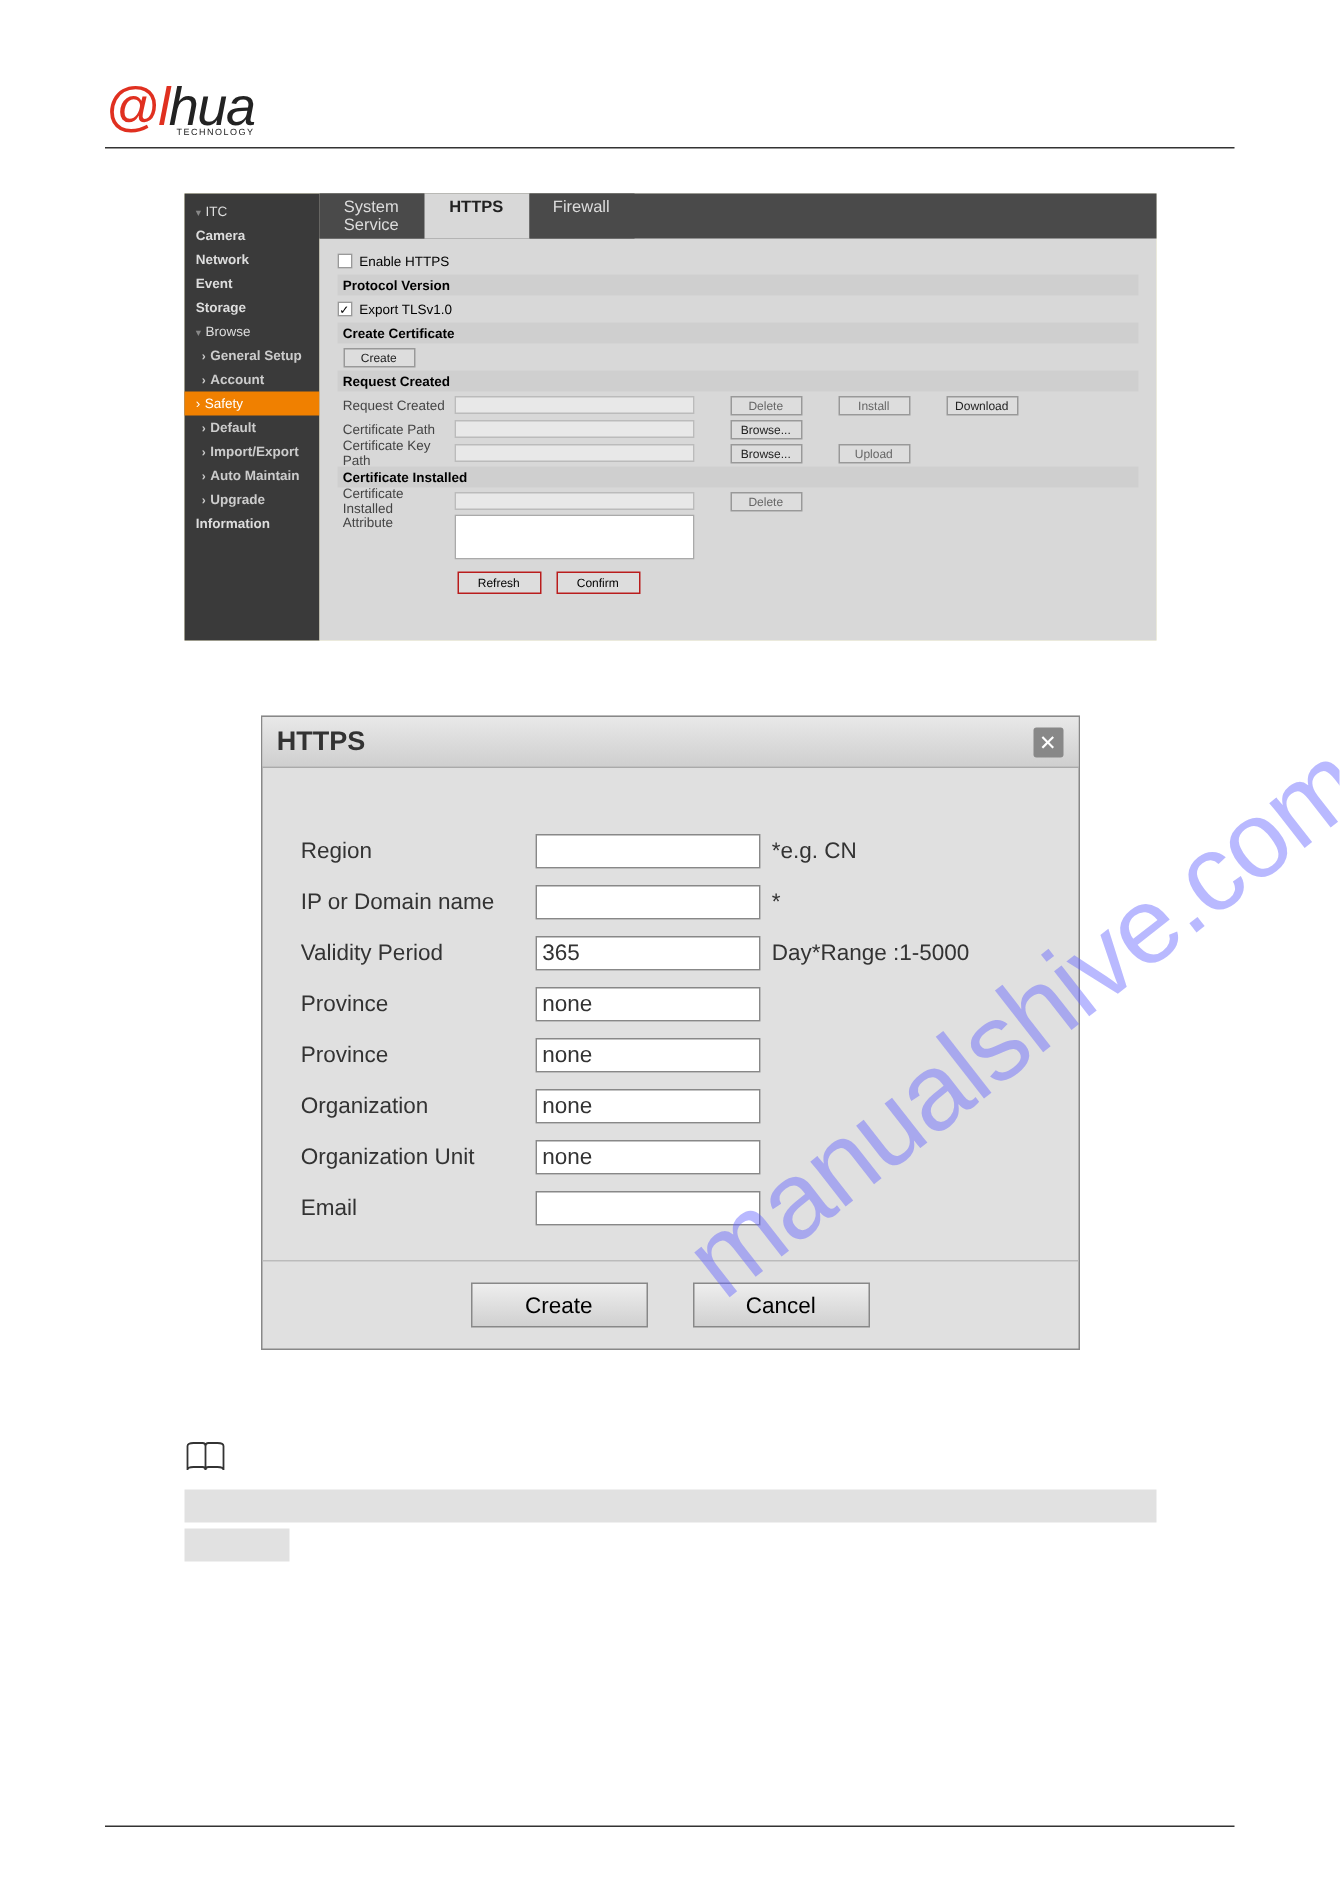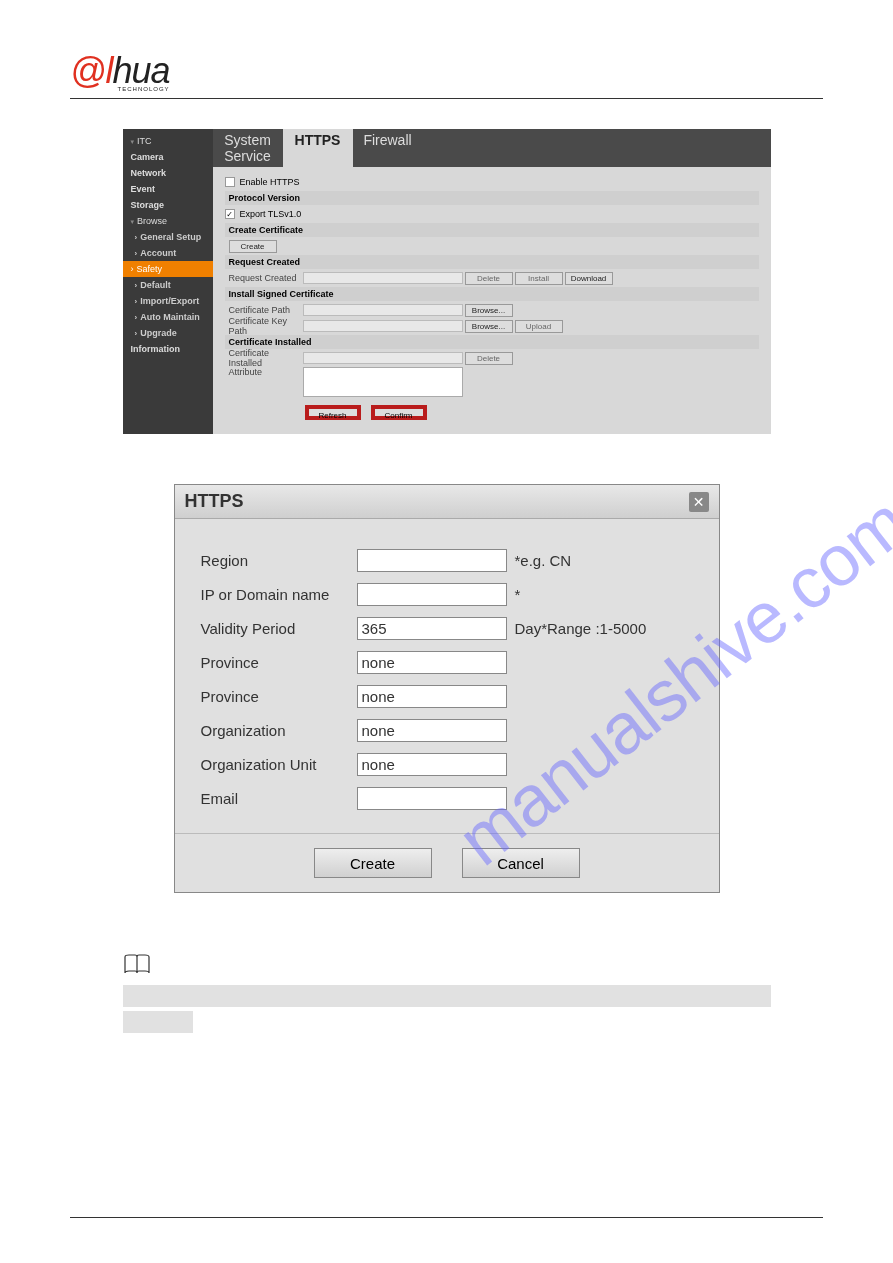--- a/index.html
+++ b/index.html
@@ -90,21 +90,21 @@
     display: flex;
     background: #4a4a4a;
   }
   .tab {
     padding: 3px 0;
     width: 70px;
     text-align: center;
     color: #ddd;
     background: #4a4a4a;
     cursor: pointer;
-    font-size: 14px;
+    font-size: 11px;
   }
   .tab.active {
     background: #d8d8d8;
     color: #222;
     font-weight: bold;
   }
   .panel {
     padding: 8px 12px 14px 12px;
   }
   .row {
@@ -139,36 +139,36 @@
     border: 1px solid #bbb;
   }
   .btn-small {
     width: 48px;
     height: 13px;
     background: #ddd;
     border: 1px solid #999;
     font-size: 8px;
     text-align: center;
     line-height: 11px;
-    margin-left: 2px;
+    margin-left: 24px;
     color: #666;
     cursor: pointer;
   }
   .btn-small.enabled { color: #222; }
   .textarea-box {
     width: 160px;
     height: 30px;
     background: #fff;
     border: 1px solid #aaa;
   }
   .btnrow { margin-top: 8px; margin-left: 80px; display:flex; }
   .btn-med {
     width: 56px; height: 15px;
     background: #ddd;
-    border: 4px solid #b91c1c;
+    border: 1px solid #b91c1c;
     text-align:center; line-height:13px;
     margin-right: 10px;
     font-size:8px;
     cursor: pointer;
   }
   
   .dialog {
     width: 546px;
     margin: 0 auto 60px auto;
     border: 1px solid #888;
@@ -184,21 +184,21 @@
   .dialog-close {
     width: 20px; height: 20px;
     background: #888;
     color: #fff;
     display:flex;align-items:center;justify-content:center;
     font-size:14px;
     cursor:pointer;
     border-radius:2px;
   }
   .dialog-body {
-    padding: 24px 26px 18px 26px;
+    padding: 38px 26px 18px 26px;
   }
   .dlg-row {
     display:flex; align-items:center; height: 34px;
   }
   .dlg-label { width: 156px; font-size: 15px; color:#333; }
   .dlg-input {
     width: 150px; height: 23px;
     background: #fff;
     border: 1px solid #888;
     padding: 0 4px;
@@ -301,21 +301,20 @@
           <div class="btn-small enabled" style="margin-left:4px;">Create</div>
         </div>
         <div class="section-title">Request Created</div>
         <div class="row">
           <span class="field-label">Request Created</span>
           <div class="field-input"></div>
           <div class="btn-small">Delete</div>
           <div class="btn-small">Install</div>
           <div class="btn-small enabled">Download</div>
         </div>
-        <div class="section-title">Install Signed Certificate</div>
         <div class="row">
           <span class="field-label">Certificate Path</span>
           <div class="field-input"></div>
           <div class="btn-small enabled">Browse...</div>
         </div>
         <div class="row">
           <span class="field-label">Certificate Key Path</span>
           <div class="field-input"></div>
           <div class="btn-small enabled">Browse...</div>
           <div class="btn-small">Upload</div>

